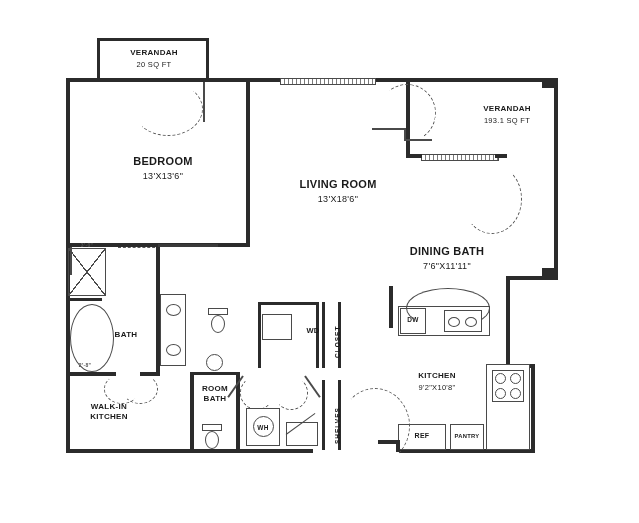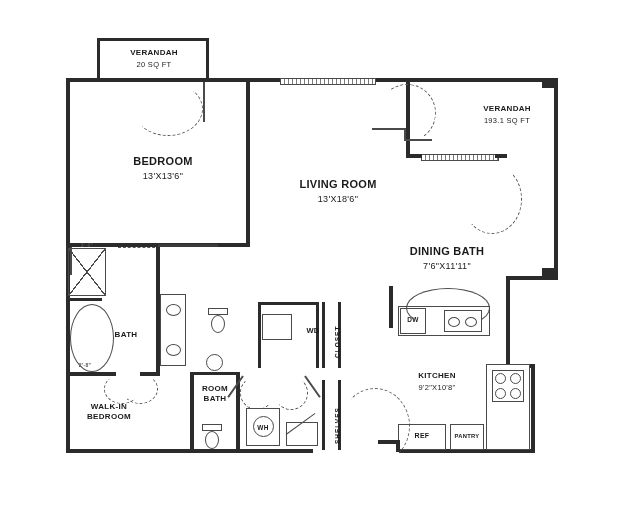--- a/index.html
+++ b/index.html
@@ -203,21 +203,21 @@
   <div class="fixture" style="left:160px; top:258px; width:26px; height:72px;"></div>
   <div class="fixture round" style="left:166px; top:268px; width:15px; height:12px;"></div>
   <div class="fixture round" style="left:166px; top:308px; width:15px; height:12px;"></div>
   <div class="fixture round" style="left:206px; top:318px; width:17px; height:17px;"></div>
 
   <div class="fixture" style="left:208px; top:272px; width:20px; height:7px;"></div>
   <div class="fixture oval" style="left:211px; top:279px; width:14px; height:18px;"></div>
 
   <div class="label small" style="left:74px; top:366px; width:70px; line-height:1.3;">
     <span class="name" style="white-space:pre-line;">WALK-IN
-BEDROOM</span>
+KITCHEN</span>
   </div>
   <div class="arc" style="left:104px; top:338px; width:36px; height:30px; border-color:transparent; border-bottom-color:#555; border-left-color:#555;"></div>
   <div class="arc" style="left:122px; top:338px; width:36px; height:30px; border-color:transparent; border-bottom-color:#555; border-right-color:#555;"></div>
 
   <div class="wall" style="left:190px; top:336px; width:4px; height:78px;"></div>
   <div class="wall" style="left:236px; top:336px; width:4px; height:78px;"></div>
   <div class="wall" style="left:190px; top:336px; width:50px; height:3px;"></div>
 
   <div class="label tiny" style="left:192px; top:348px; width:46px; line-height:1.3;">
     <span class="name" style="font-size:8px;">ROOM</span>

